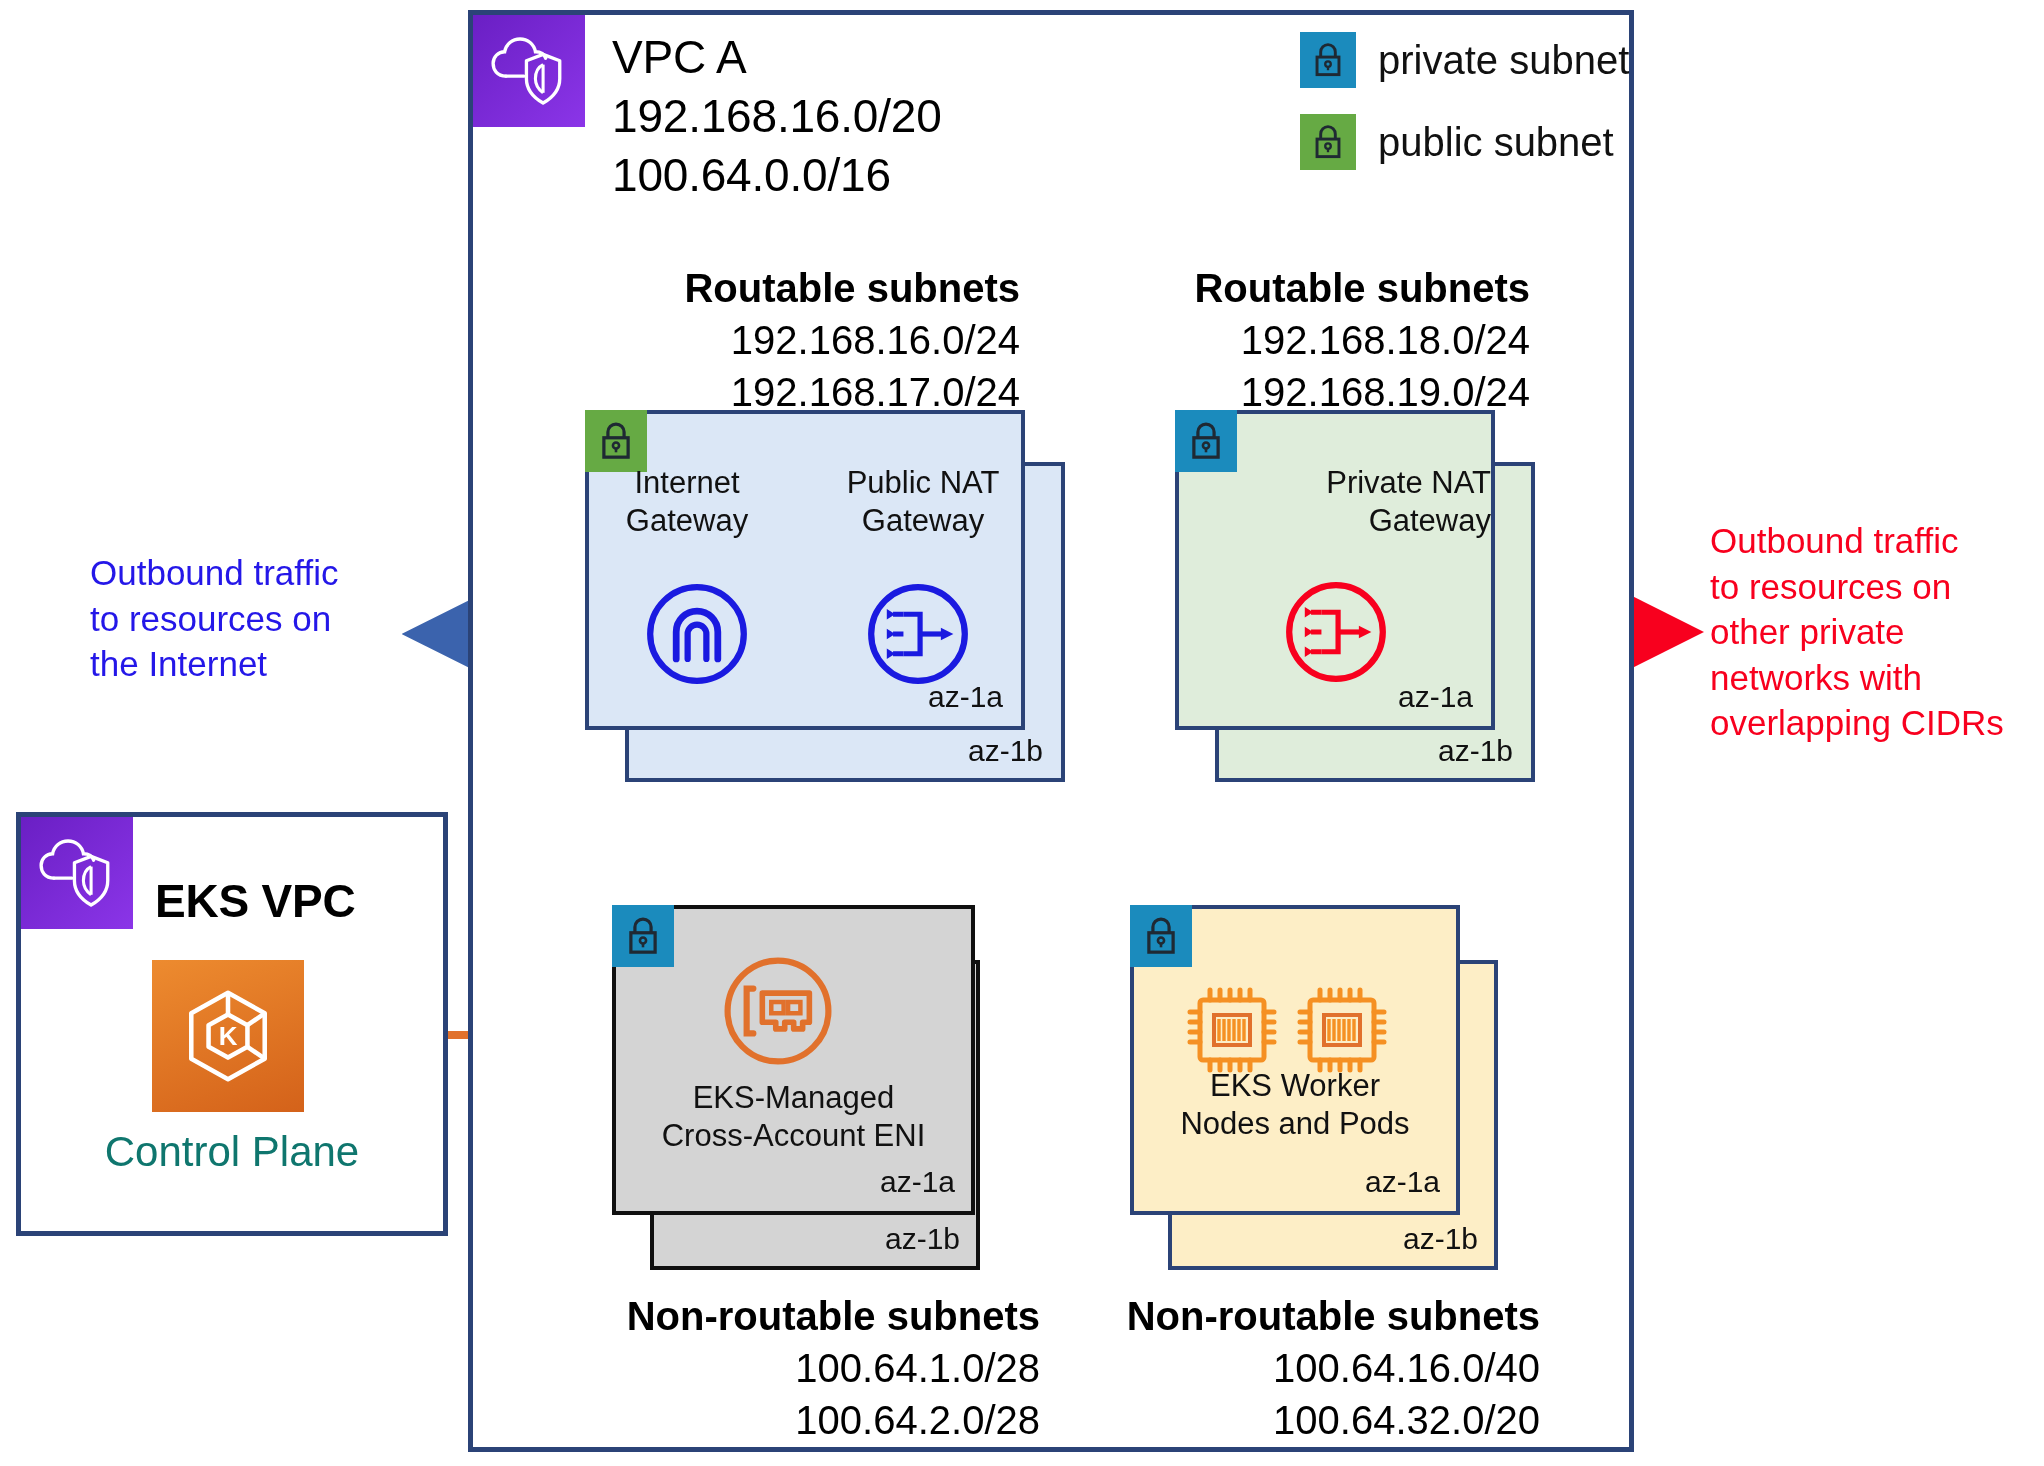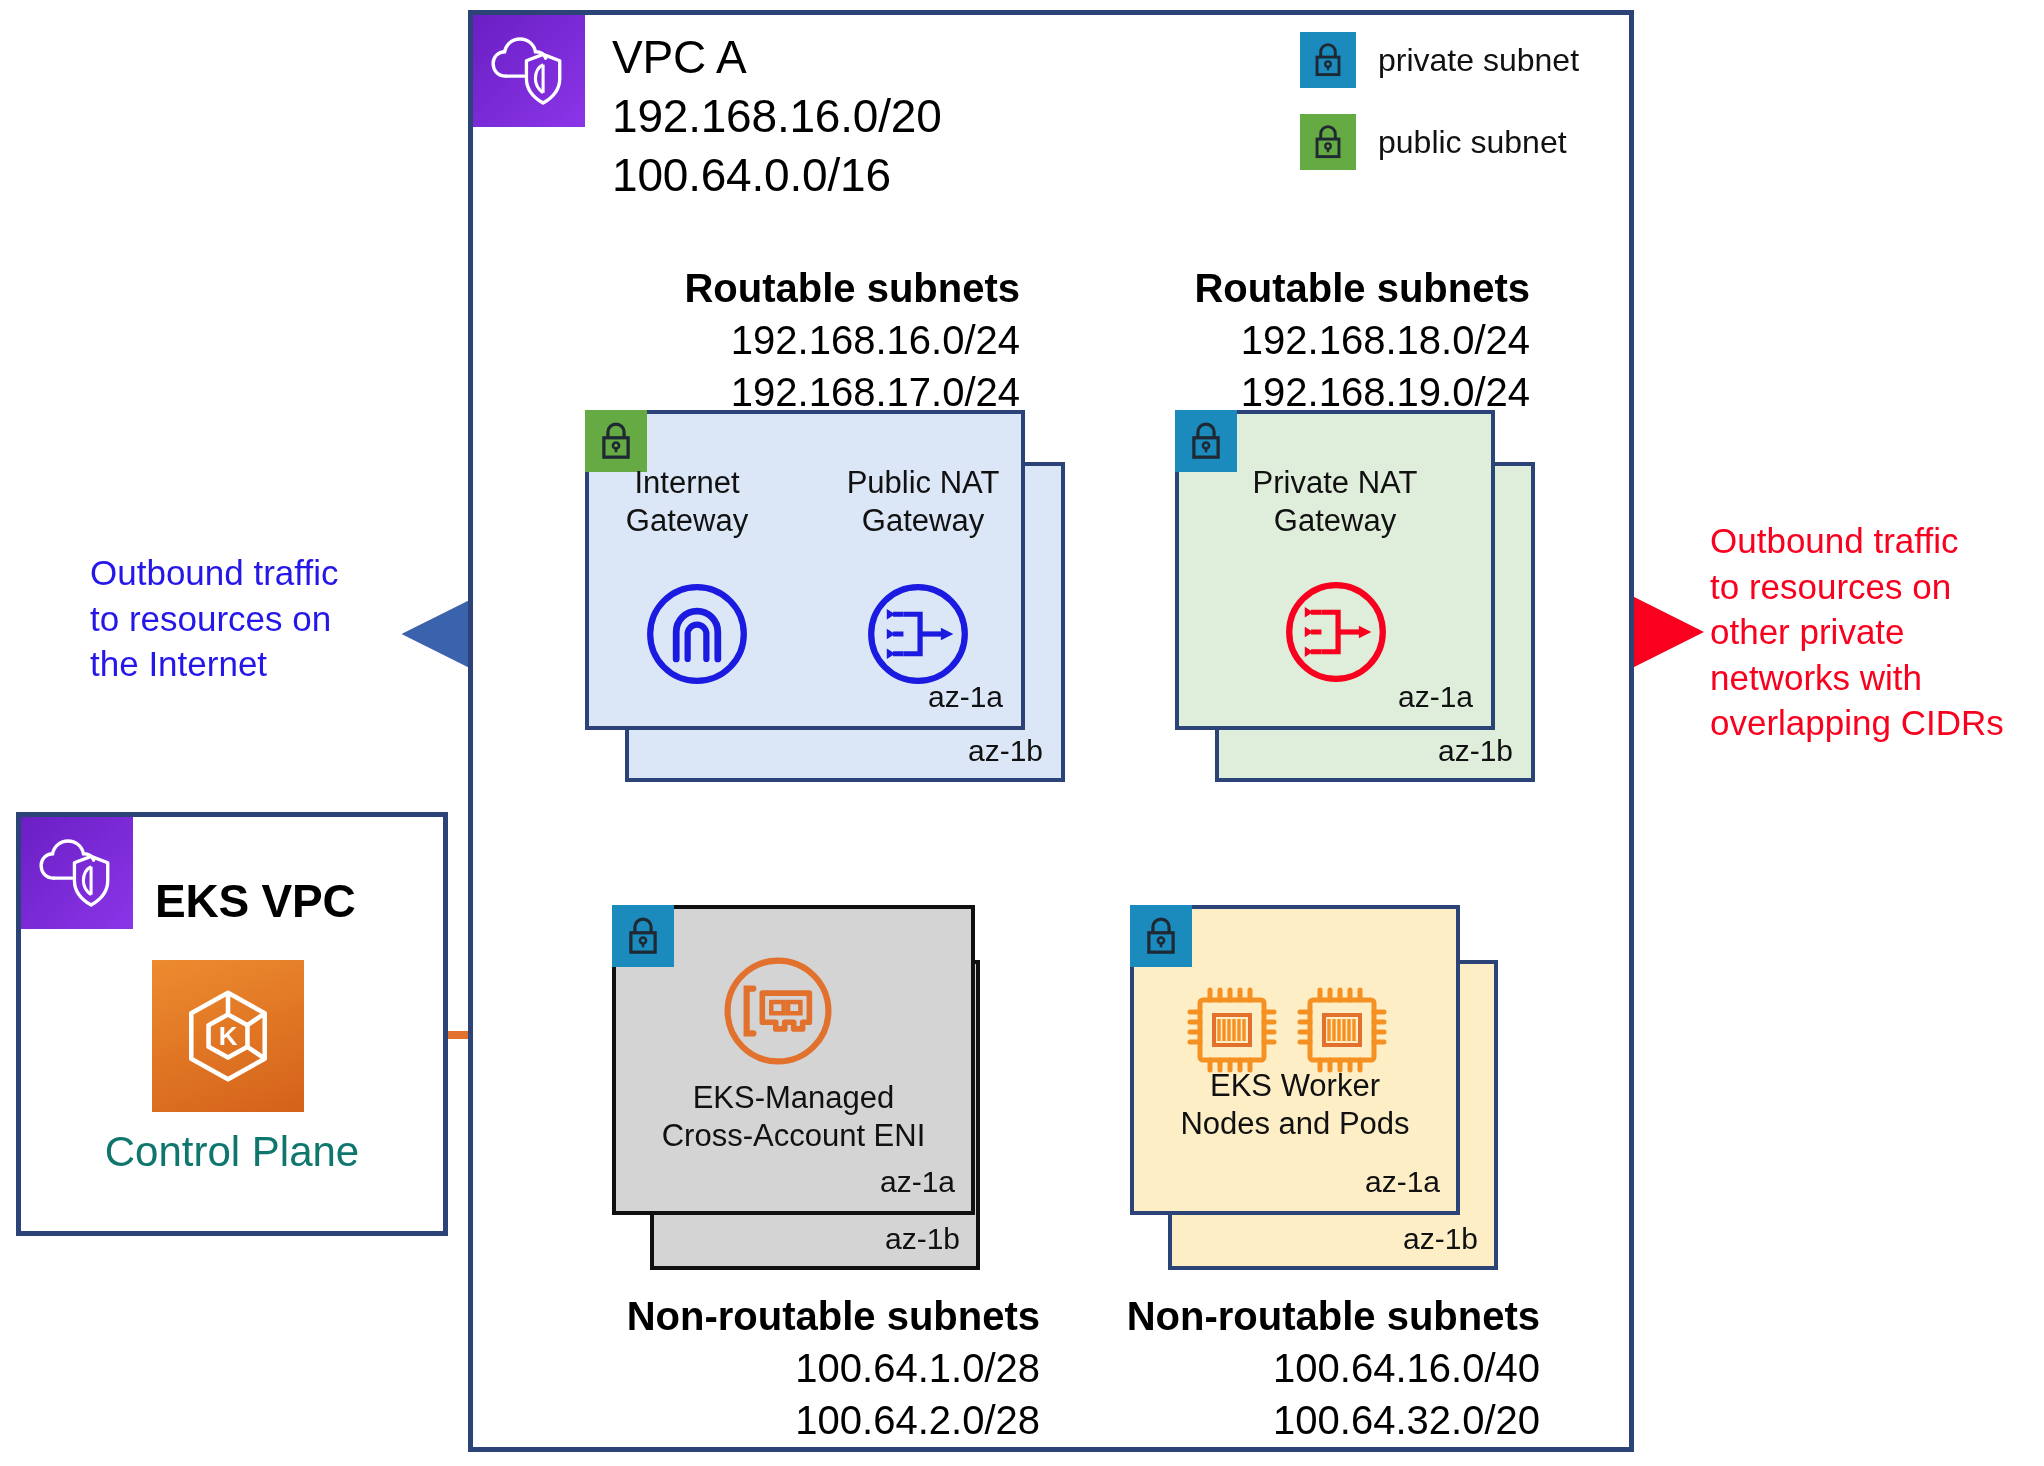--- a/index.html
+++ b/index.html
@@ -89,21 +89,21 @@
   .annot.red  { color: #f8001e; }
 
   
   .legend-row {
     position: absolute;
     display: flex;
     align-items: center;
     gap: 22px;
   }
   .legend-sw { width: 56px; height: 56px; display:flex; align-items:center; justify-content:center; }
-  .legend-txt { font-size: 32px; color: #111; }
+  .legend-txt { font-size: 40px; color: #111; }
 
   
   .cp-icon {
     width: 152px; height: 152px;
     background: linear-gradient(160deg, #ed8b2f 0%, #d4621a 100%);
     display: flex; align-items: center; justify-content: center;
   }
   .cp-label { position: absolute; font-size: 42px; color: #0f766e; }
 
   svg { display: block; overflow: visible; }
@@ -254,21 +254,21 @@
   </div>
   <div class="abs subnet-card" style="left:1175px; top:410px; width:320px; height:320px; background:#dfeddb;">
     <div class="lock-badge" style="position:absolute; left:-4px; top:-4px; background:#1b8bbd;">
       <svg width="40" height="42" viewBox="0 0 24 26">
         <path d="M7,11 V7.5 A5,5 0 0 1 17,7.5 V11" fill="none" stroke="#1f2933" stroke-width="2"></path>
         <rect x="4.5" y="11" width="15" height="12" fill="none" stroke="#1f2933" stroke-width="2"></rect>
         <circle cx="12" cy="15.8" r="1.9" fill="none" stroke="#1f2933" stroke-width="1.6"></circle>
         <path d="M12,17.4 V20" stroke="#1f2933" stroke-width="1.6"></path>
       </svg>
     </div>
-    <div class="node-title" style="top:50px; left:0;">Private NAT
+    <div class="node-title" style="top:50px; left:0;text-align:right;">Private NAT
 Gateway</div>
     <span class="az-label" style="right:18px; bottom:12px;">az-1a</span>
   </div>
 
   <div class="abs" style="left:1284px; top:580px; width:104px; height:104px;">
     <svg width="104" height="104" viewBox="0 0 100 100">
       <circle cx="50" cy="50" r="45" fill="none" stroke="#f8001e" stroke-width="6"></circle>
       <path d="M26,31 L36,31 M26,50 L36,50 M26,69 L36,69" stroke="#f8001e" stroke-width="5"></path>
       <path d="M20,26 L28,31 L20,36 Z M20,45 L28,50 L20,55 Z M20,64 L28,69 L20,74 Z" fill="#f8001e"></path>
       <path d="M36,31 L52,31 L52,69 L36,69" fill="none" stroke="#f8001e" stroke-width="5"></path>

